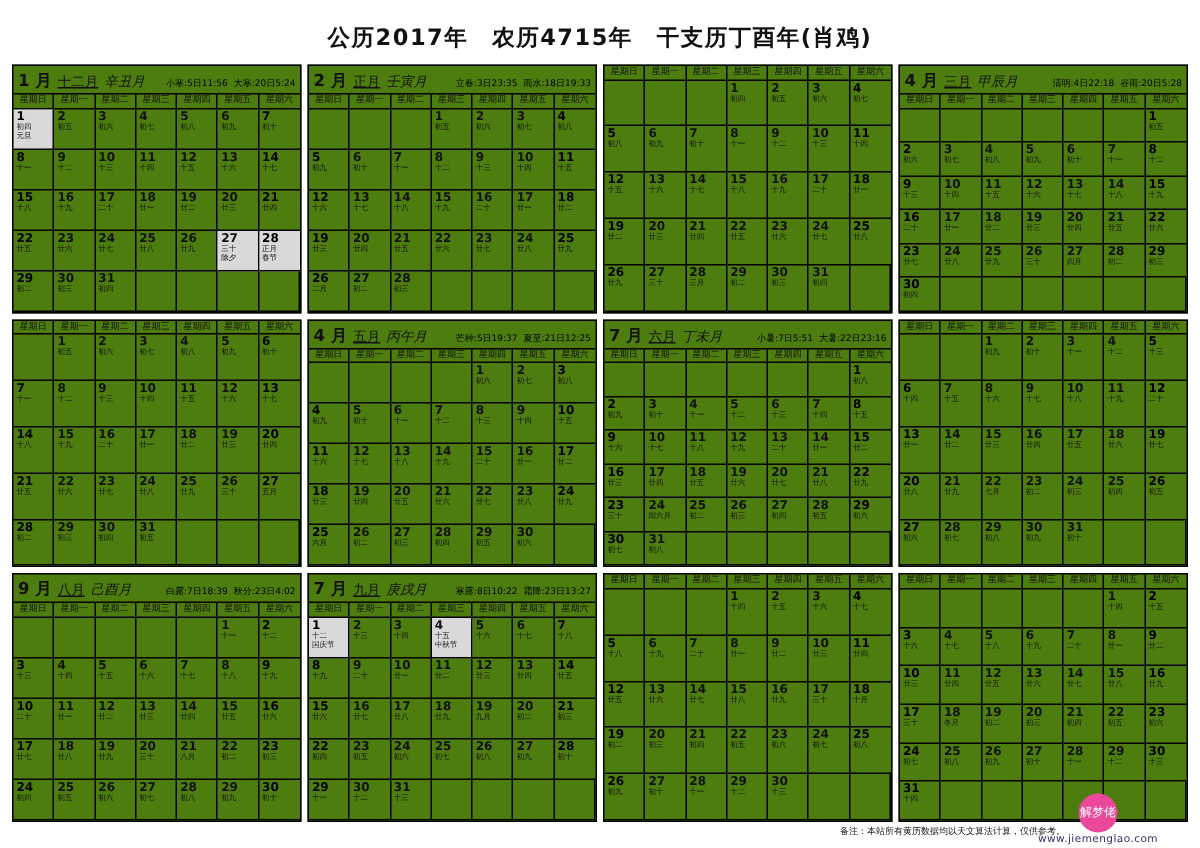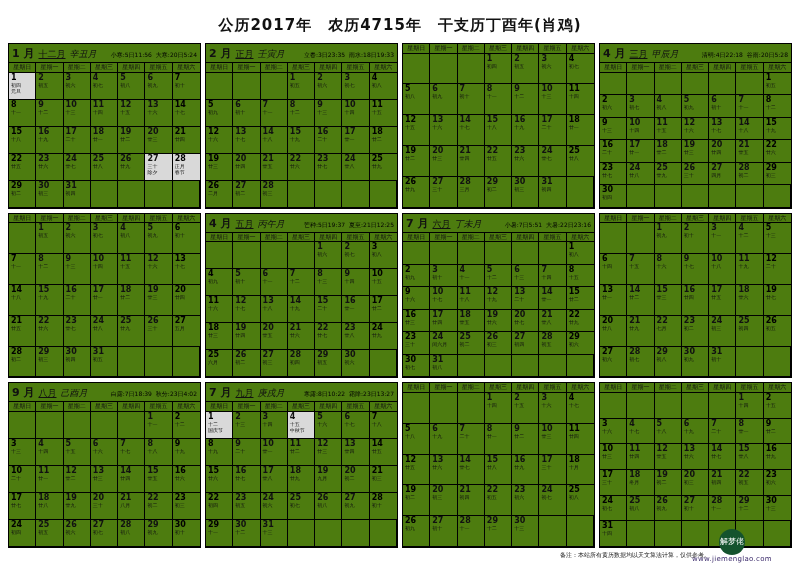--- a/index.html
+++ b/index.html
@@ -112,21 +112,21 @@
   }
   .wm{
     position:absolute;
     right:8px;
     bottom:2px;
     width:120px;
     text-align:center;
   }
   .wm .circ{
     width:26px;height:26px;border-radius:50%;
-    background:#14532d;color:#fff;font-size:8px;
+    background:#ec4899;color:#fff;font-size:8px;
     display:inline-flex;align-items:center;justify-content:center;
     line-height:1;
   }
   .wm .url{font-size:7px;color:#3b2a6b;letter-spacing:0.3px;}
 </style>
 </head>
 <body>
 
 <div class="page">
 

